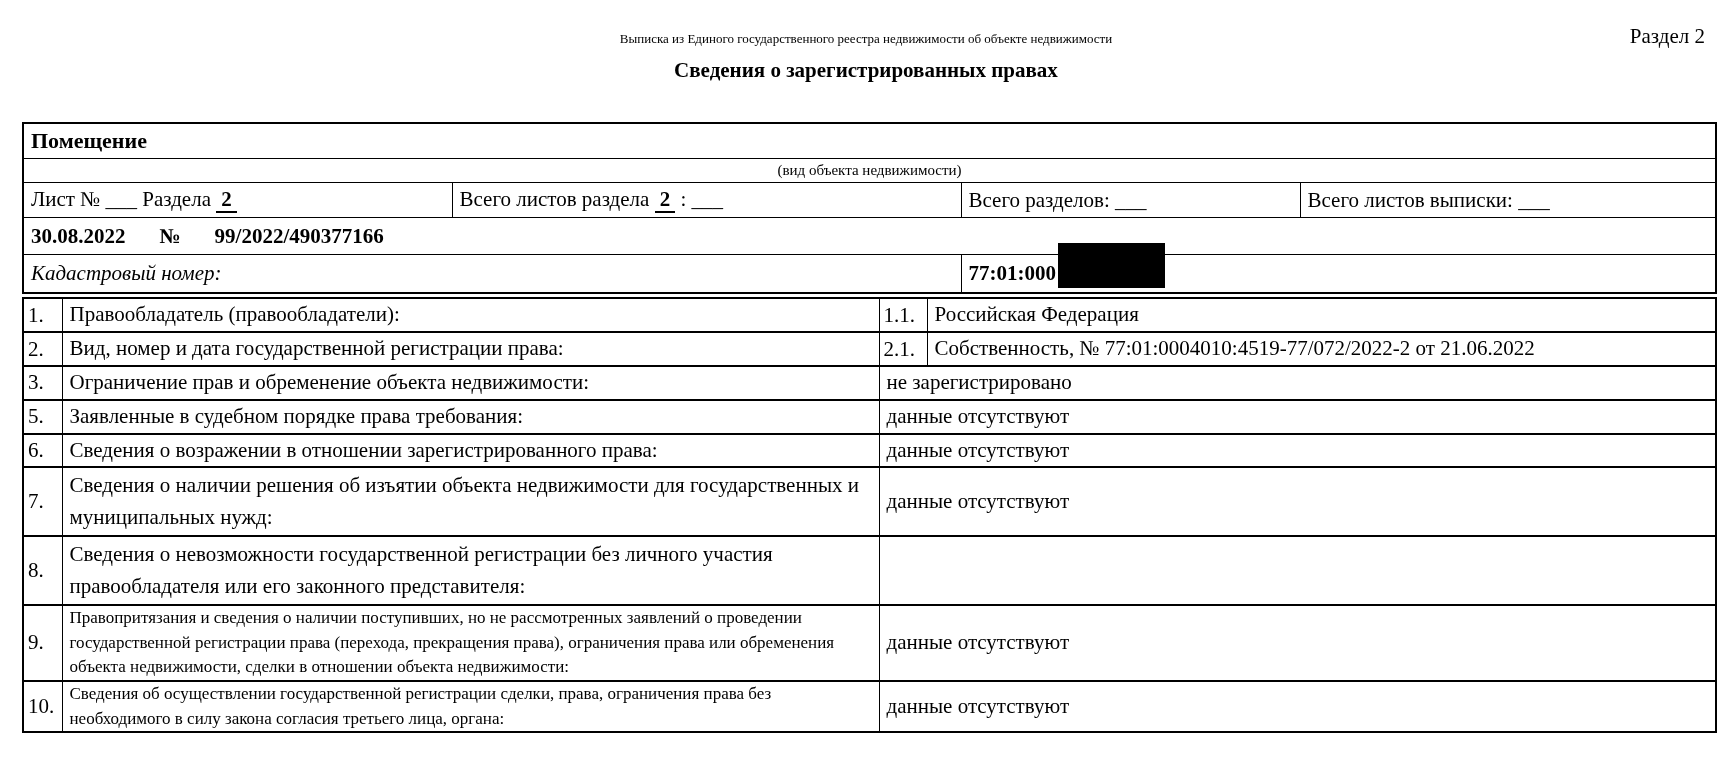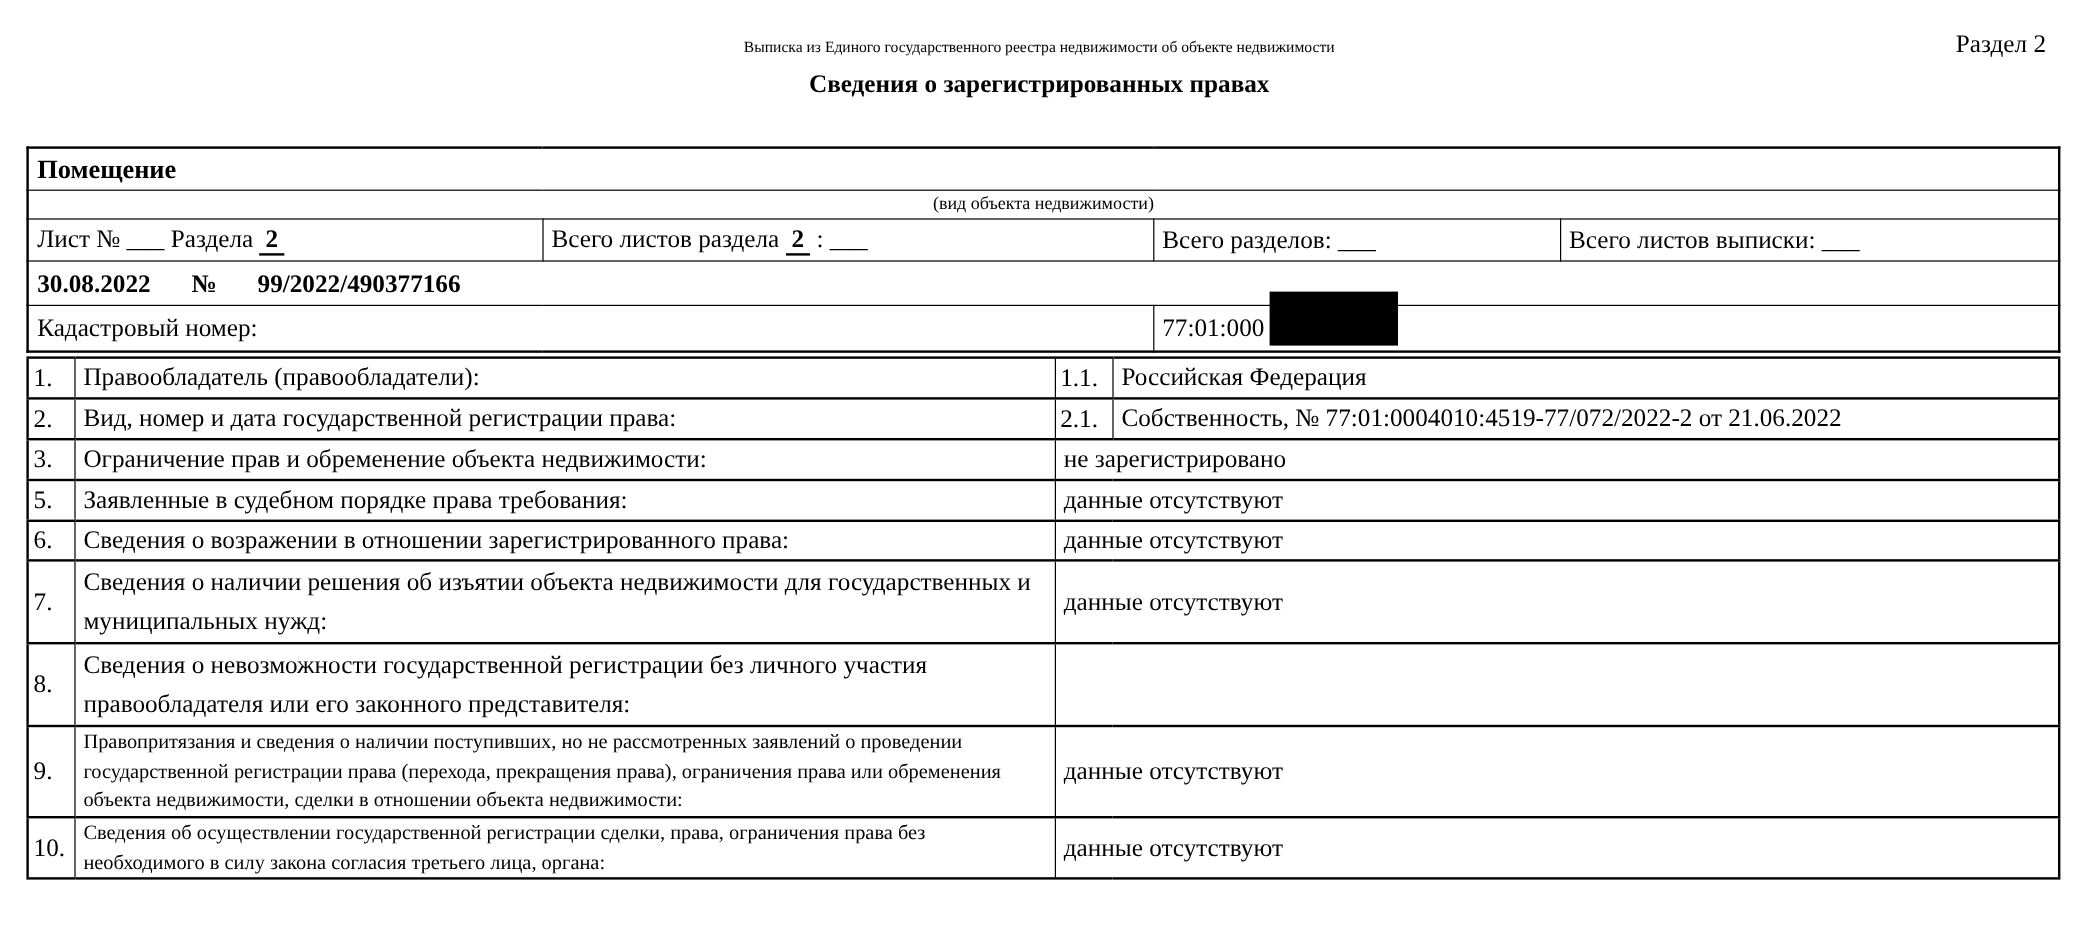--- a/index.html
+++ b/index.html
@@ -35,22 +35,22 @@
   }
   .header-table { top: 122px; border: 2px solid #000; }
   .main-table   { top: 297px; border: 2px solid #000; }
   .main-table td { border-width: 2px 1px; }
 
   .cell-object-type { font-weight: bold; font-size: 22px; height: 34px; }
   .cell-caption { font-size: 15px; text-align: center; height: 23px; padding: 0; margin-left: 48px; }
   .sheet-cell { height: 34px; }
   .date-cell { height: 36px; font-weight: bold; }
   .date-cell .gap { display: inline-block; width: 34px; }
-  .kn-label { height: 37px; }
-  .kn-value { font-weight: normal; position: relative; overflow: visible; }
+  .kn-label { height: 37px; font-style: italic; }
+  .kn-value { font-weight: bold; position: relative; overflow: visible; }
   .redaction {
     position: absolute; left: 96px; top: -12px;
     width: 107px; height: 45px;
     background: #000; z-index: 3;
   }
   .uline2 {
     font-weight: bold;
     border-bottom: 2px solid #000;
     padding: 0 5px;
     display: inline-block; line-height: 1.1;

